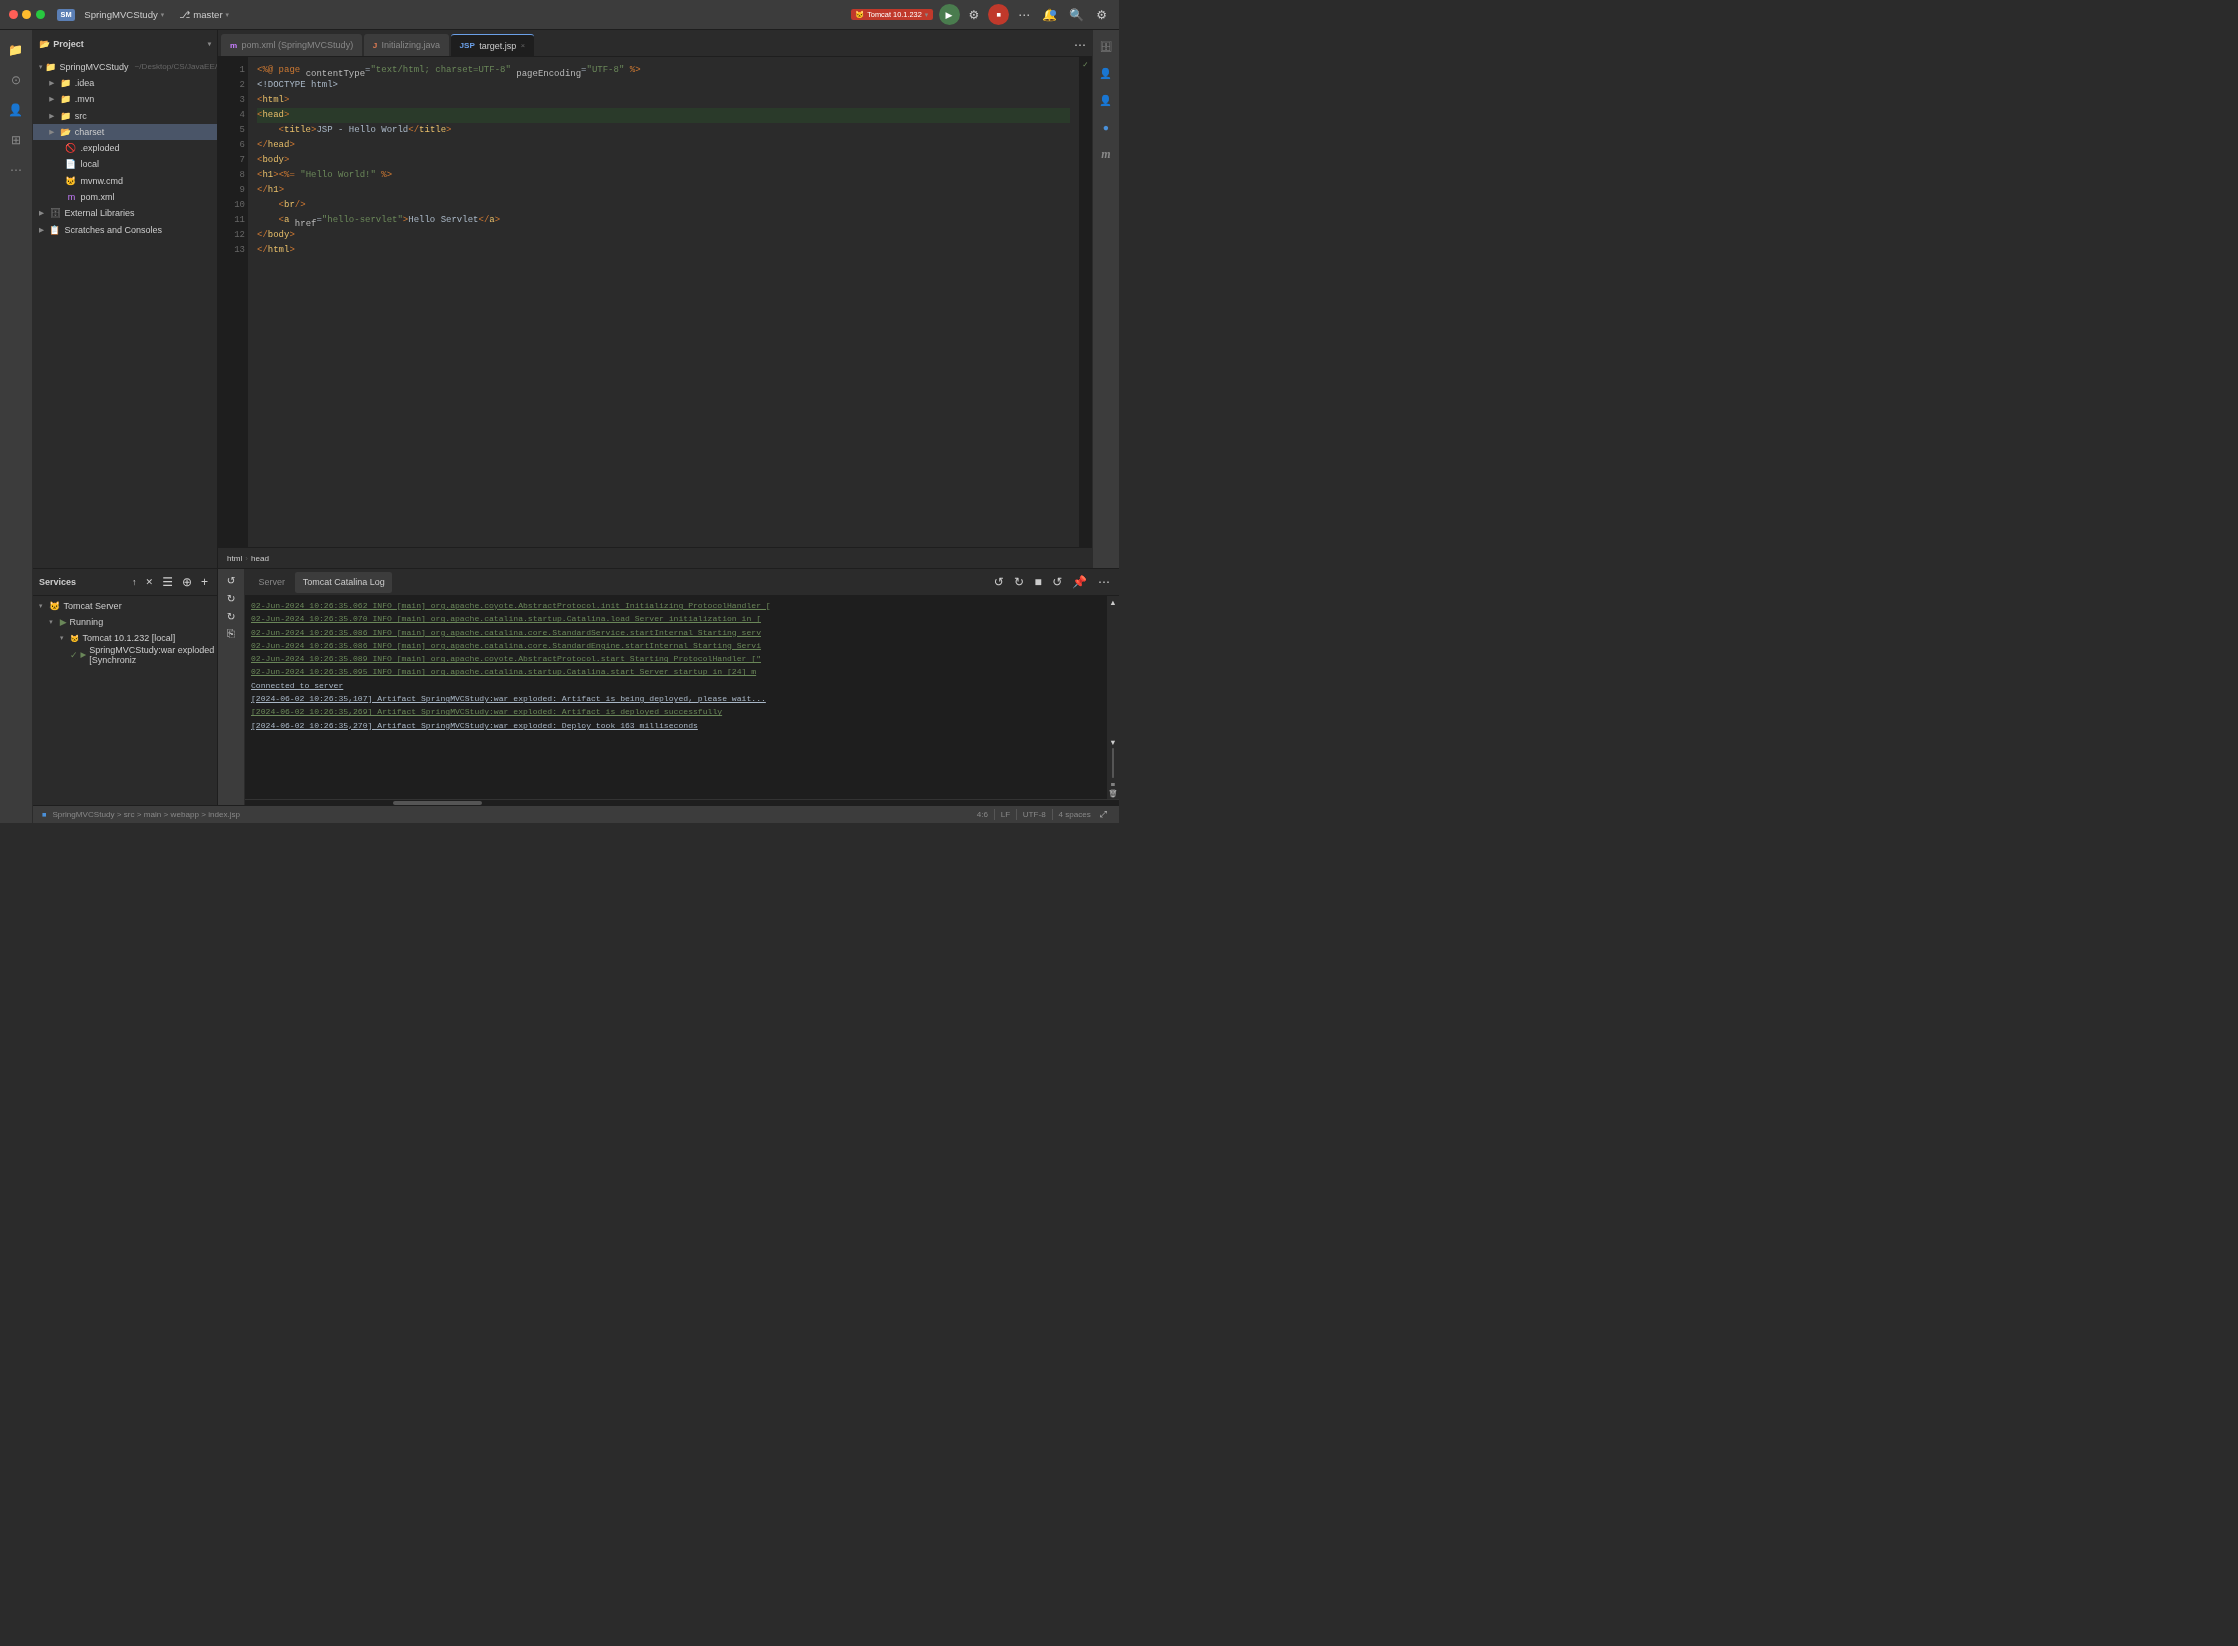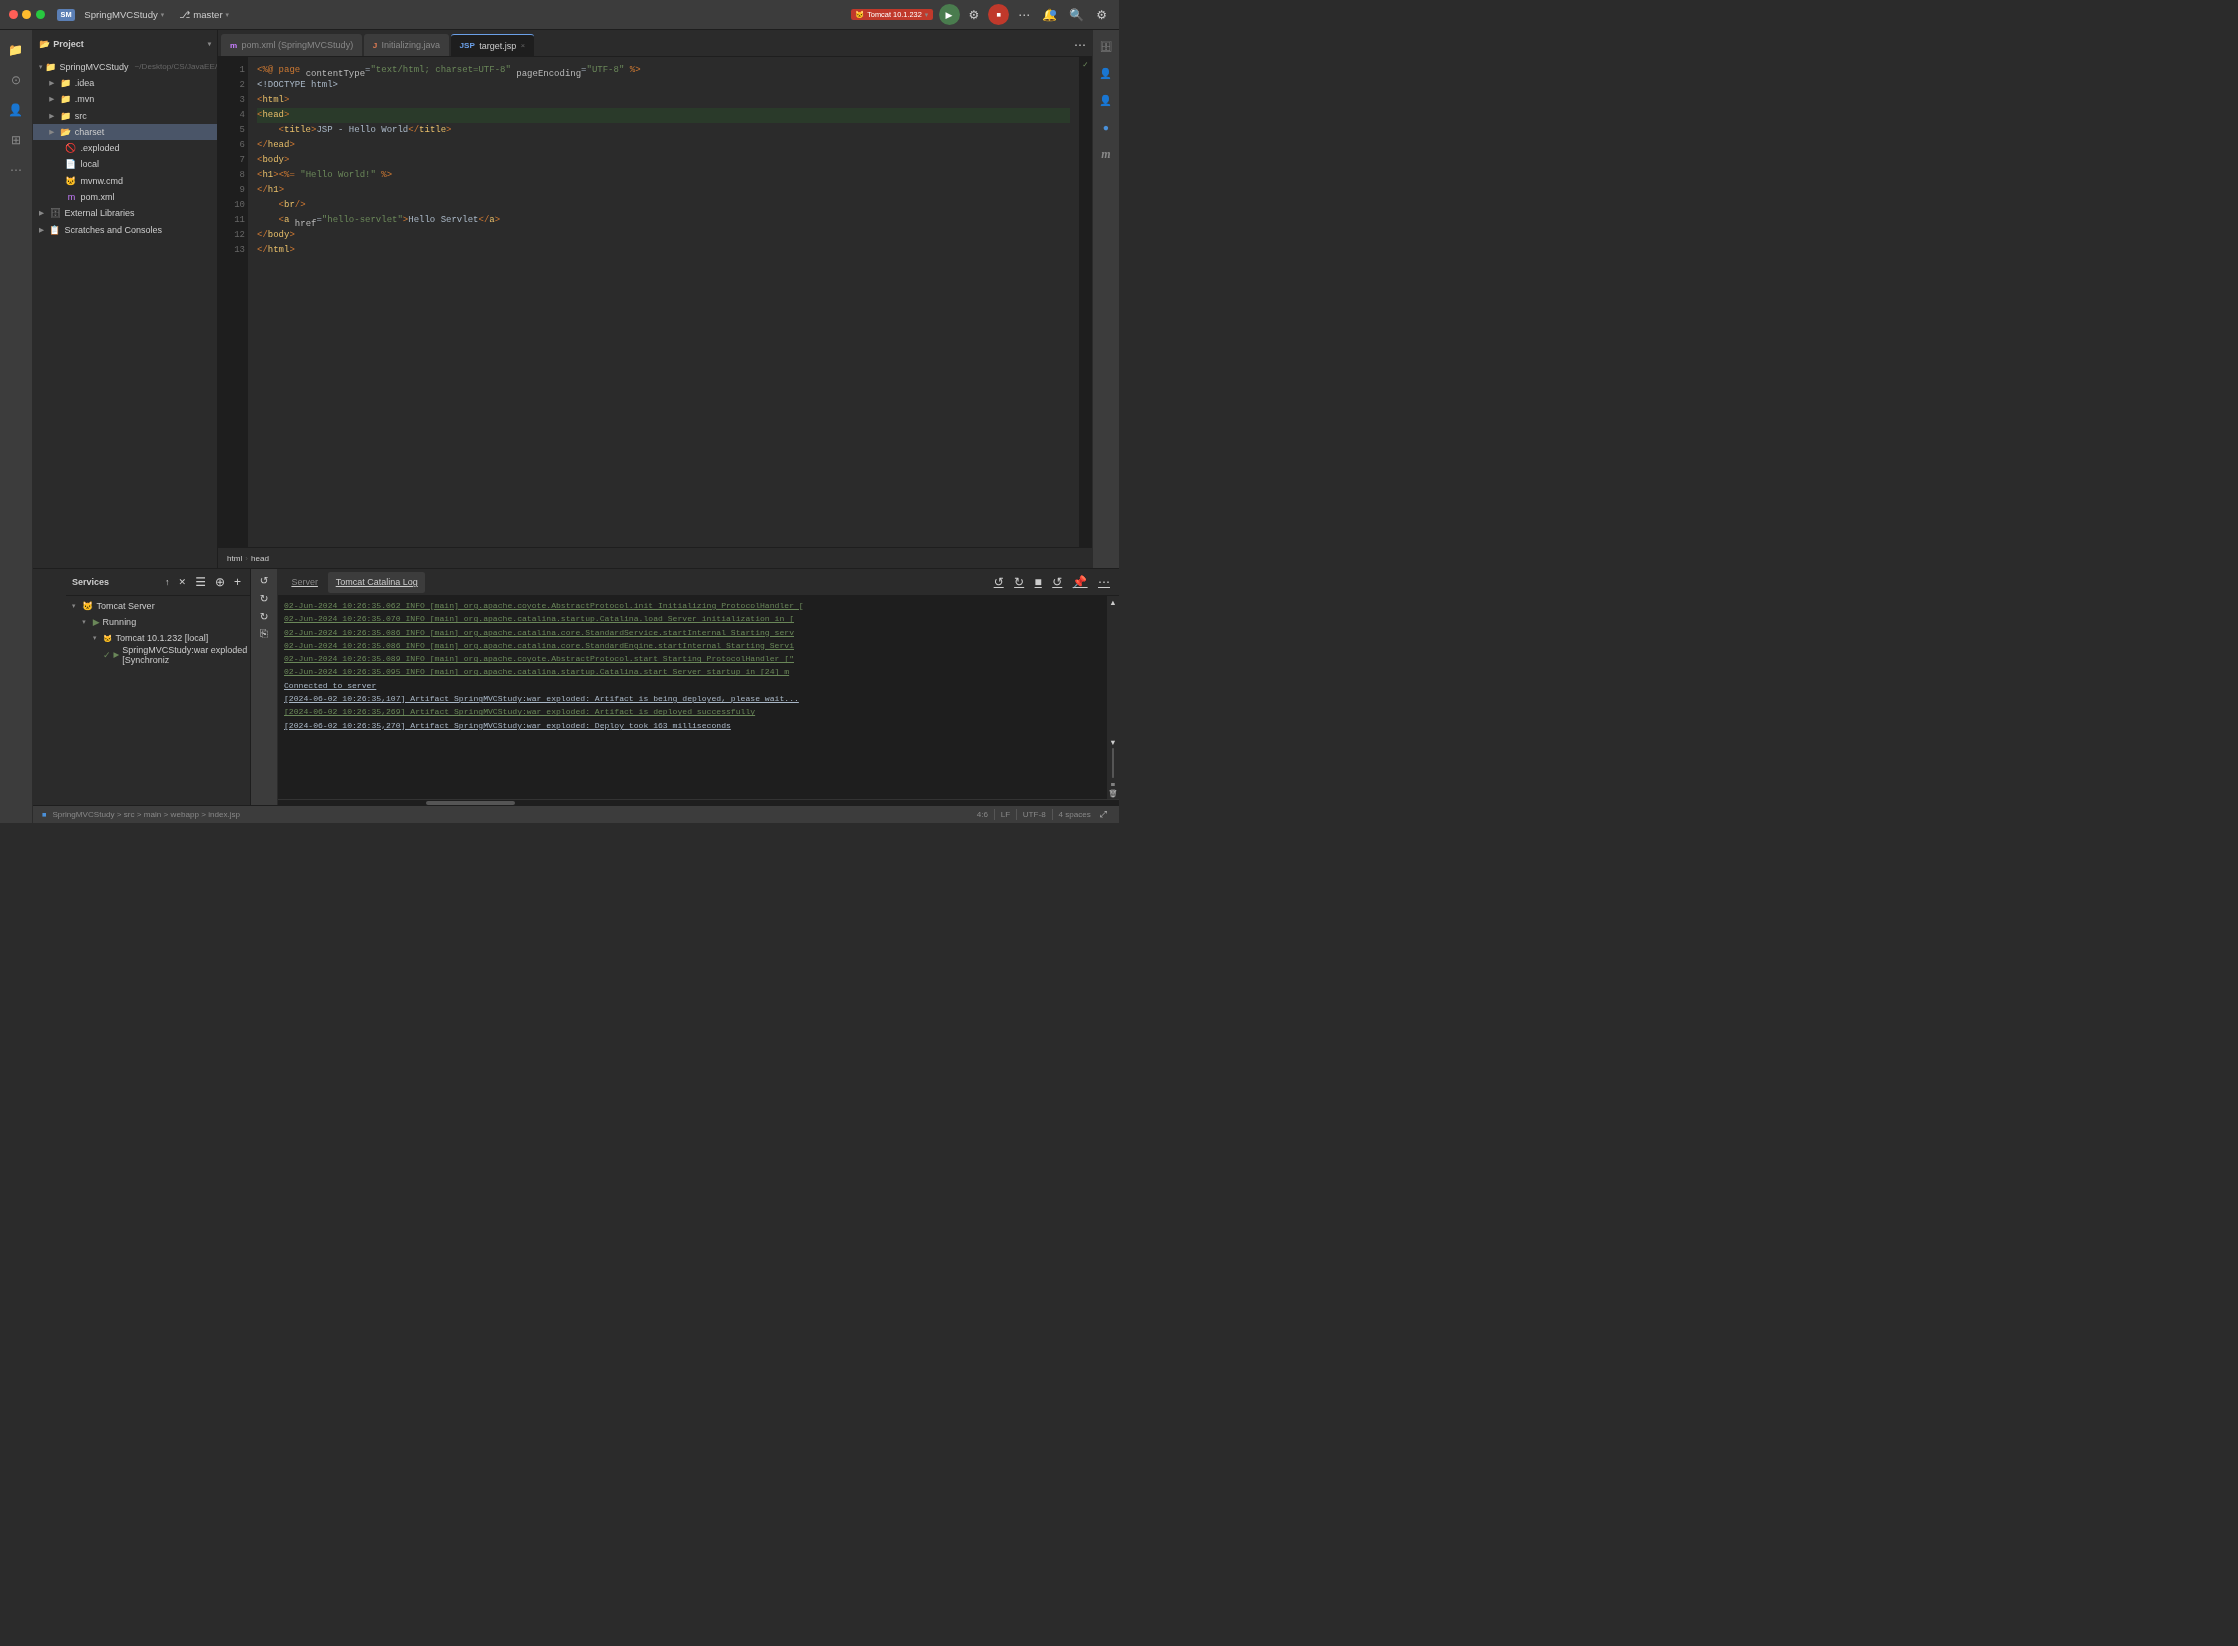--- a/index.html
+++ b/index.html
@@ -284,21 +284,20 @@
       padding: 3px 0;
     }
 
     
     .bottom-panel {
       height: 237px;
       background: #2b2b2b;
       border-top: 1.5px solid #1e1e1e;
       display: flex;
       flex-direction: column;
-      padding-left: 33px;
     }
     .bottom-panel-left {
       width: 185px;
       background: #2b2b2b;
       border-right: 0.7px solid #1e1e1e;
       display: flex;
       flex-direction: column;
     }
     .bottom-panel-main {
       flex: 1;
@@ -306,21 +305,20 @@
       flex-direction: column;
     }
     .bottom-tab-bar {
       height: 27px;
       background: #2b2b2b;
       display: flex;
       align-items: center;
       padding: 0 6px;
       gap: 3px;
       border-bottom: 0.7px solid #1e1e1e;
-      text-decoration: underline;
     }
     .bottom-tab {
       height: 21px;
       display: flex;
       align-items: center;
       padding: 0 7.4px;
       font-size: 9px;
       color: #888;
       cursor: pointer;
       border-radius: 2.2px;

